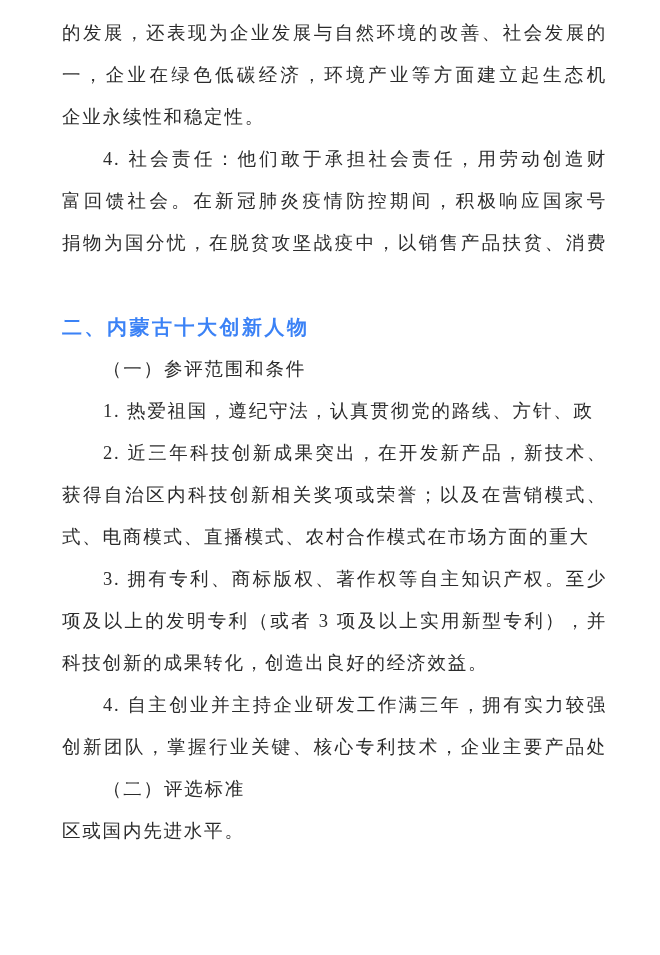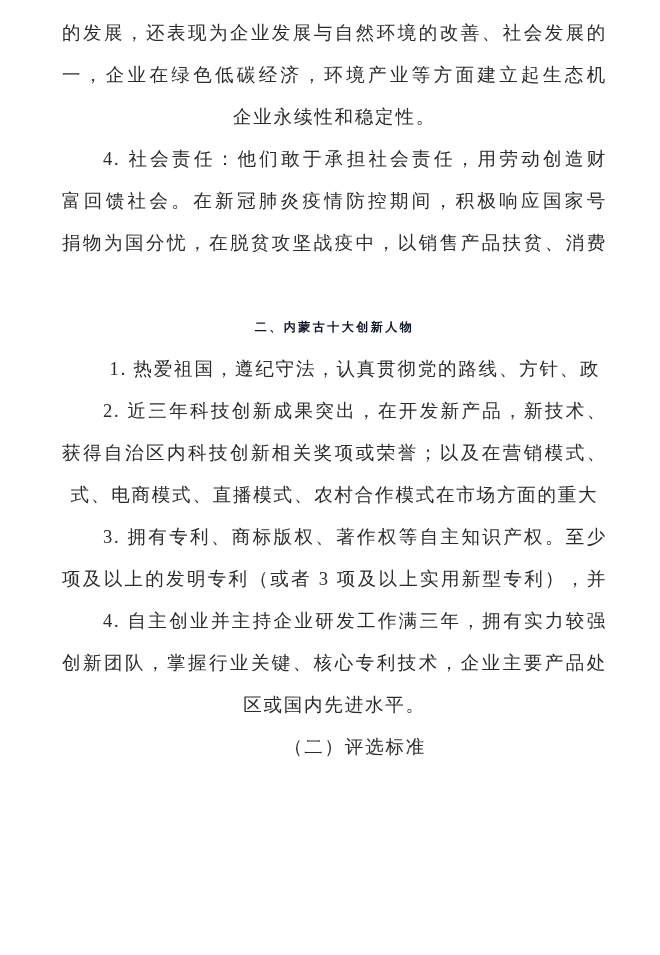--- a/index.html
+++ b/index.html
@@ -24,56 +24,58 @@
     width: 545px;
   }
   .line {
     height: 42px;
     line-height: 42px;
     font-size: 18.5px;
     letter-spacing: 1.8px;
     color: #2b2b2b;
     overflow: hidden;
     white-space: normal;
-    text-align: center;
+    text-align: left;
   }
   .line.fill {
     text-align: justify;
     text-align-last: justify;
   }
   .line.indent {
     text-indent: 41px;
   }
   .line.heading {
     font-weight: bold;
-    font-size: 12px;
-    color: #0f172a;
+    font-size: 20px;
+    color: #3b82f6;
     letter-spacing: 2.5px;
   }
   .line.blank {
     
   }
 </style>
 </head>
 <body>
 
 <div class="page">
   <div class="doc" id="doc">
       <div class="line body fill">的发展，还表现为企业发展与自然环境的改善、社会发展的和谐统</div>
       <div class="line body fill">一，企业在绿色低碳经济，环境产业等方面建立起生态机制，保持</div>
       <div class="line body">企业永续性和稳定性。</div>
       <div class="line body indent fill">4. 社会责任：他们敢于承担社会责任，用劳动创造财富，以财</div>
       <div class="line body fill">富回馈社会。在新冠肺炎疫情防控期间，积极响应国家号召，捐款</div>
       <div class="line body fill">捐物为国分忧，在脱贫攻坚战疫中，以销售产品扶贫、消费扶贫、</div>
       <div class="line blank"></div>
       <div class="line heading">二、内蒙古十大创新人物</div>
+      <div class="line body indent">（一）参评范围和条件</div>
       <div class="line body indent">1. 热爱祖国，遵纪守法，认真贯彻党的路线、方针、政策。</div>
       <div class="line body indent fill">2. 近三年科技创新成果突出，在开发新产品，新技术、新工艺，</div>
       <div class="line body fill">获得自治区内科技创新相关奖项或荣誉；以及在营销模式、商业模</div>
       <div class="line body">式、电商模式、直播模式、农村合作模式在市场方面的重大突破。</div>
       <div class="line body indent fill">3. 拥有专利、商标版权、著作权等自主知识产权。至少拥有一</div>
       <div class="line body fill">项及以上的发明专利（或者 3 项及以上实用新型专利），并实现了</div>
+      <div class="line body">科技创新的成果转化，创造出良好的经济效益。</div>
       <div class="line body indent fill">4. 自主创业并主持企业研发工作满三年，拥有实力较强的研发</div>
       <div class="line body fill">创新团队，掌握行业关键、核心专利技术，企业主要产品处于自治</div>
+      <div class="line body indent">（二）评选标准</div>
       <div class="line body">区或国内先进水平。</div>
-      <div class="line body indent">（二）评选标准</div>
     </div>
 </div>
 
 </body></html>

